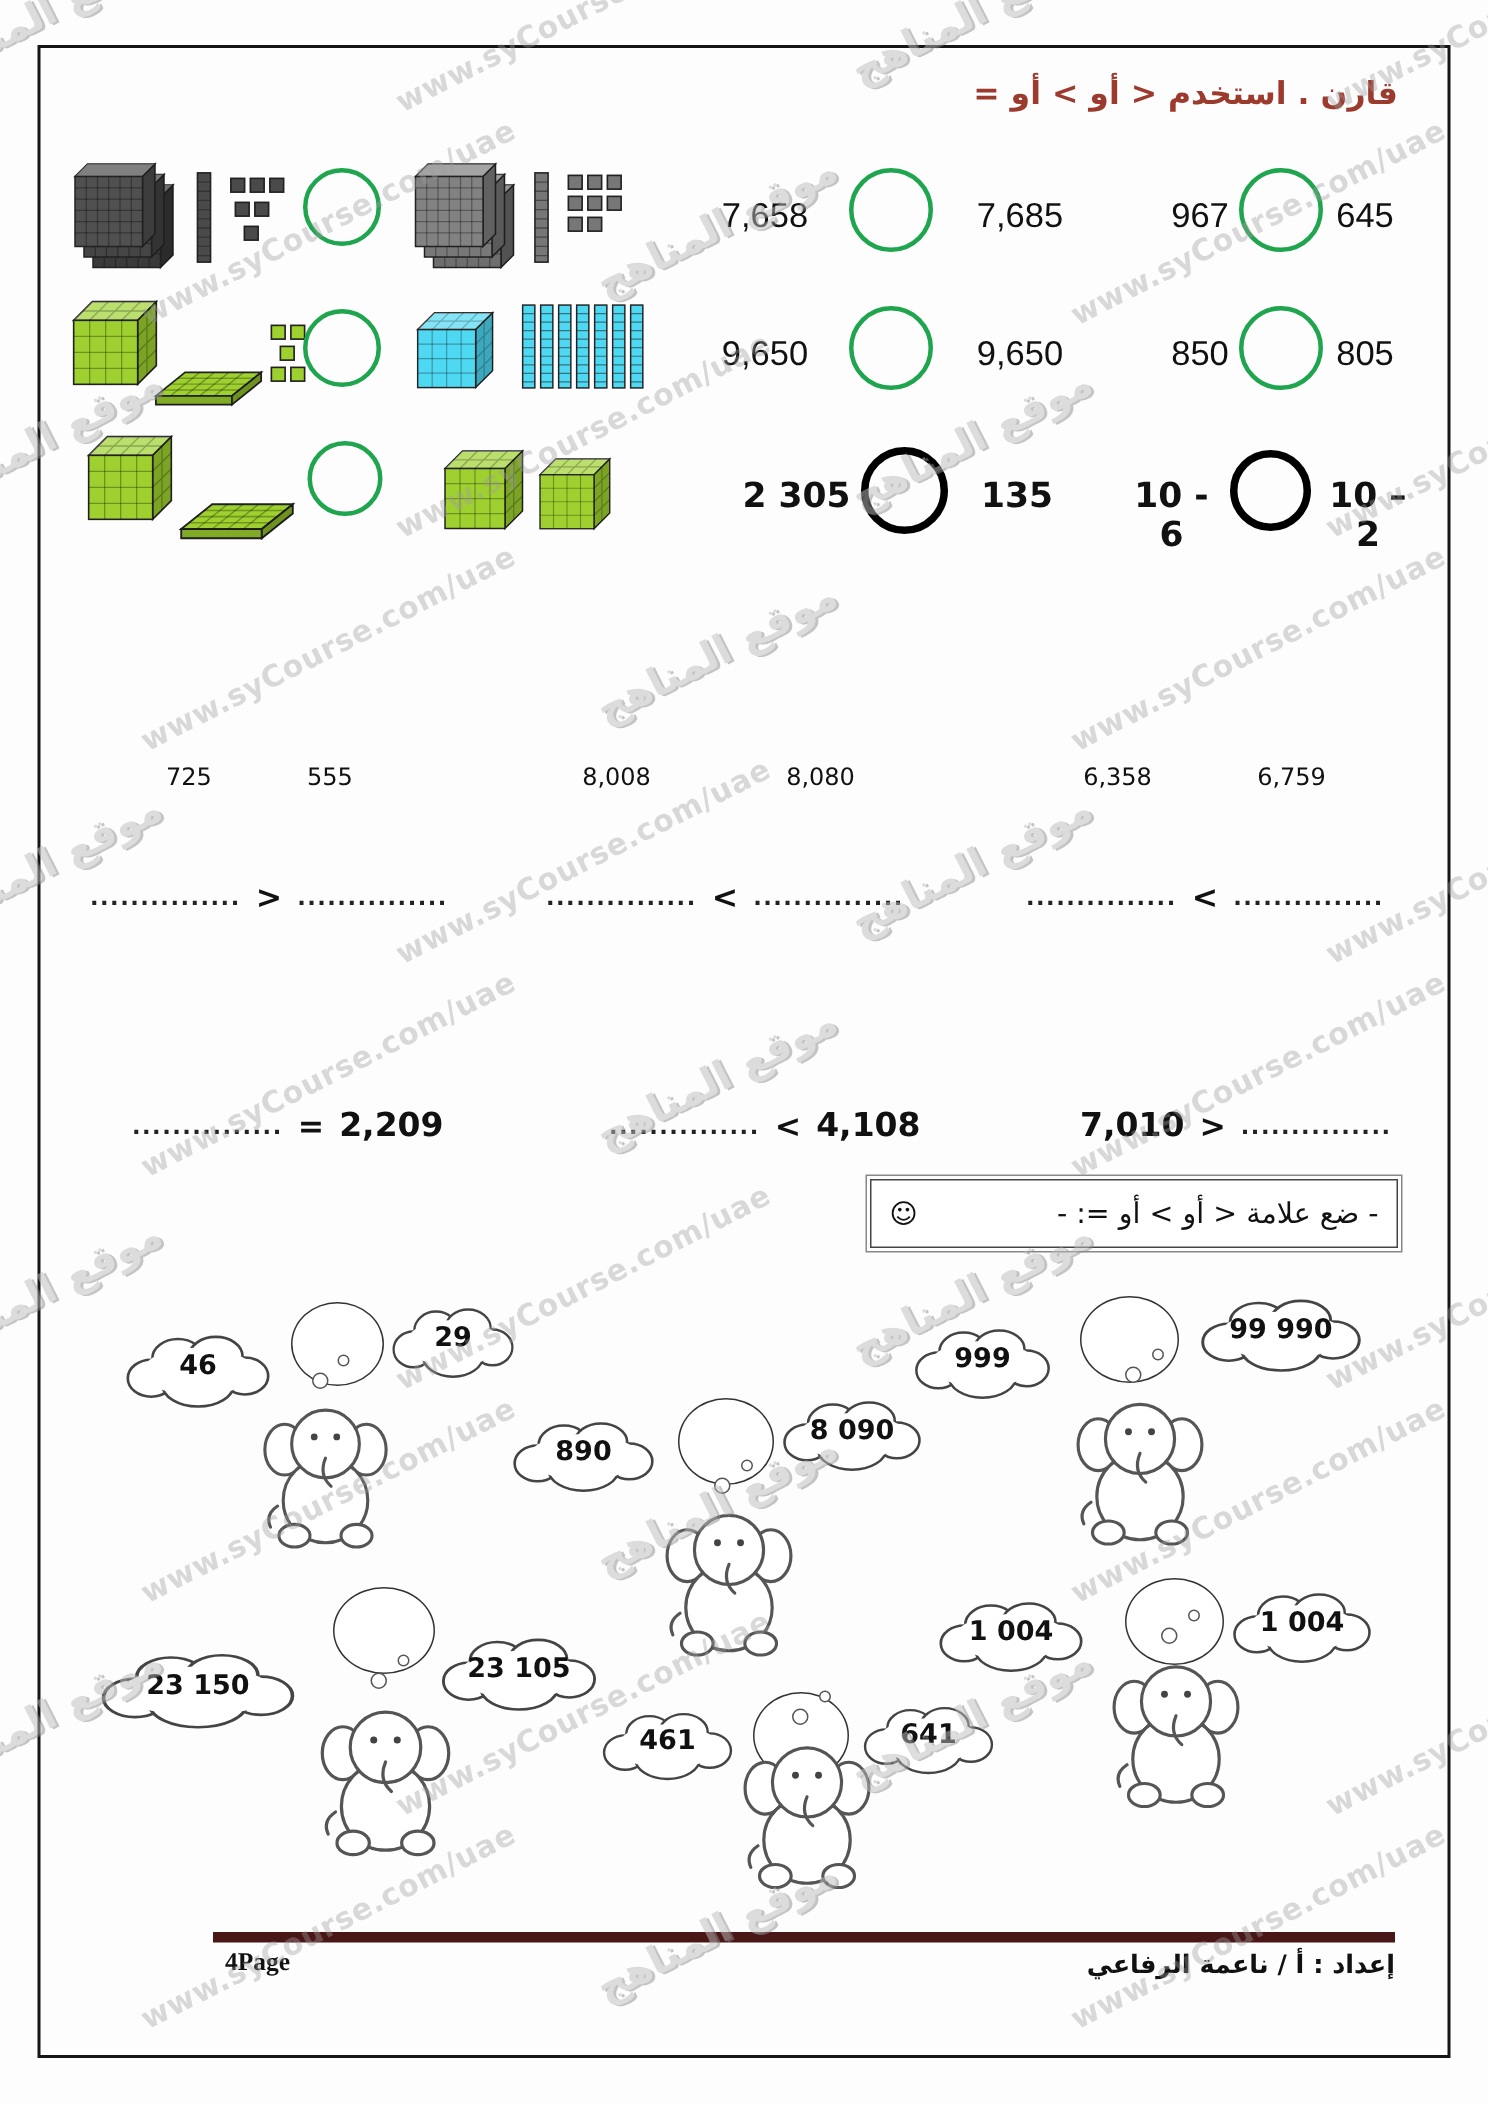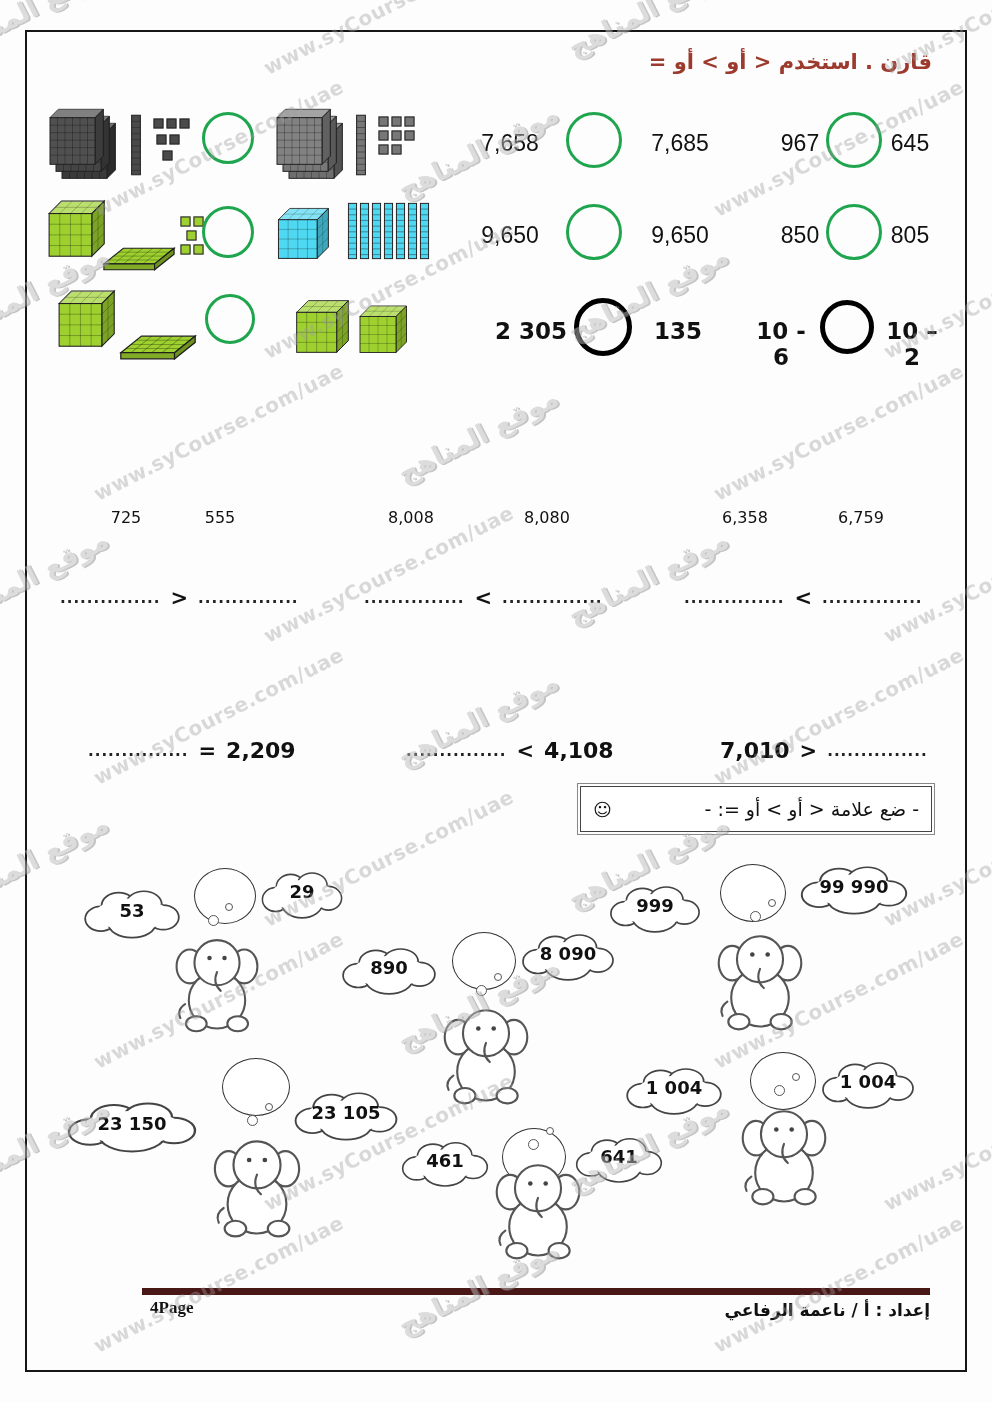--- a/index.html
+++ b/index.html
@@ -242,21 +242,21 @@
 
   <div class="note-box" style="left:580px;top:786px;width:352px;height:46px">
     <span class="smiley">☺</span>
     <span class="note-text">- ضع علامة &lt; أو &gt; أو =: -</span>
   </div>
 
   <div class="thought" style="left:80px;top:884px;width:104px;height:58px">
     <svg viewBox="0 0 140 80" preserveAspectRatio="none">
         <use href="#sym-cloud"></use>
       </svg>
-    <span class="cloud-num">53</span>
+    <span class="cloud-num">46</span>
   </div>
   <div class="ans-circle" style="left:194px;top:868px;width:62px;height:56px"></div>
   <div class="thought" style="left:258px;top:866px;width:88px;height:56px">
     <svg viewBox="0 0 140 80" preserveAspectRatio="none">
         <use href="#sym-cloud"></use>
       </svg>
     <span class="cloud-num">29</span>
   </div>
   <div class="elephant" style="left:170px;top:926px;width:94px;height:110px">
     <svg viewBox="0 0 100 115">

